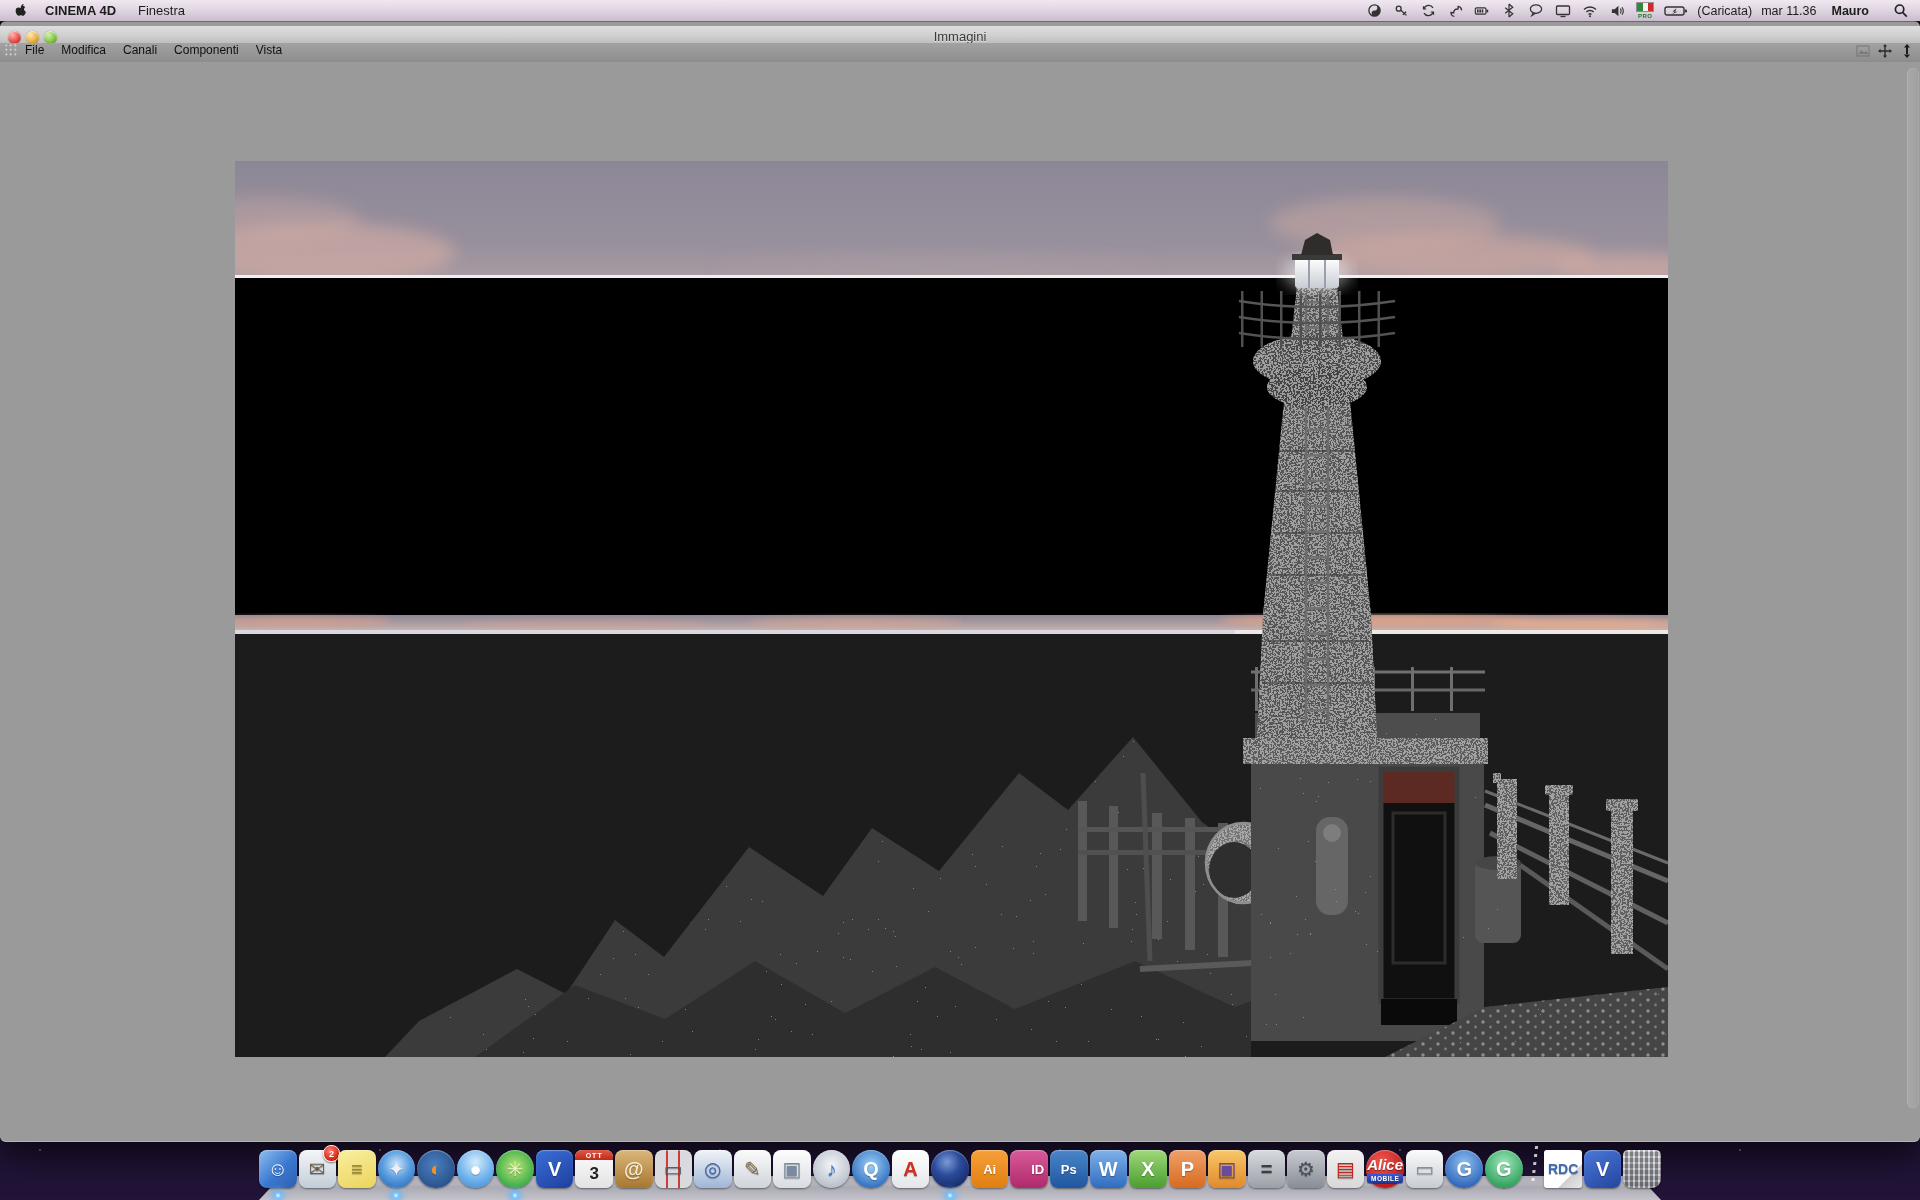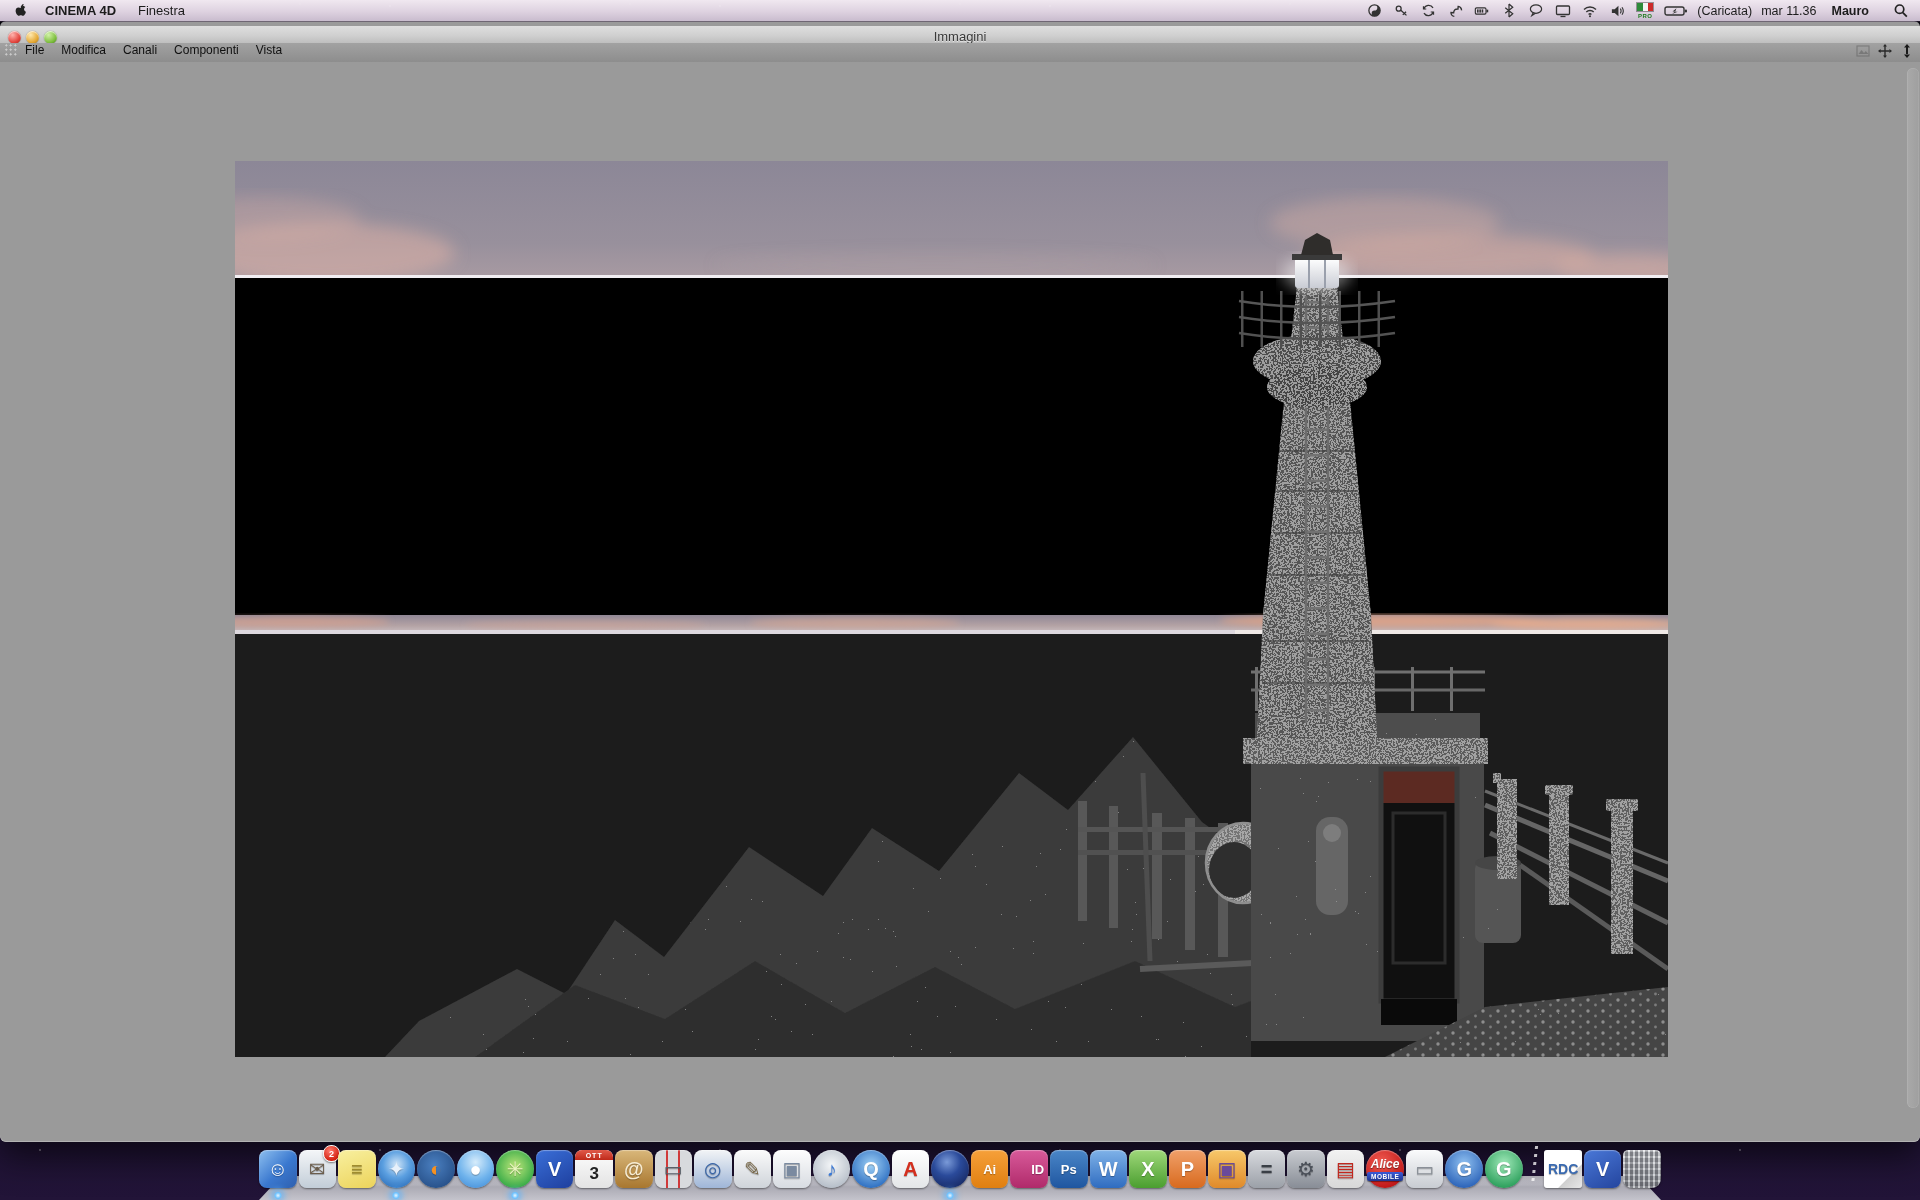--- a/index.html
+++ b/index.html
@@ -95,21 +95,21 @@
   .dock-icons{position:absolute;left:0;bottom:12px;width:100%;display:flex;align-items:flex-end;justify-content:center;gap:2px;}
   .dicon{position:relative;width:38px;height:38px;display:flex;align-items:center;justify-content:center;
     border-radius:8px;box-shadow:0 1px 2px rgba(0,0,0,.45), inset 0 1px 1px rgba(255,255,255,.35);}
   .dicon .glyph{font-size:20px;line-height:1;font-weight:bold;text-shadow:0 1px 1px rgba(0,0,0,.3);}
   .dicon.small-glyph .glyph{font-size:13px;letter-spacing:0;}
   .shape-round{border-radius:50%;}
   .shape-cal{border-radius:7px;background:linear-gradient(180deg,#fdfdfd,#e3e3e3);flex-direction:column;overflow:hidden;}
   .cal-top{width:100%;background:linear-gradient(180deg,#e05a4a,#bf2a1a);color:#fff;font-size:7px;font-weight:bold;text-align:center;padding:1.5px 0;letter-spacing:1px;}
   .cal-day{flex:1;display:flex;align-items:center;justify-content:center;font-size:17px;font-weight:bold;color:#222;}
   .shape-alice{border-radius:50%;background:radial-gradient(circle at 40% 32%,#f05a50,#c01818 75%);flex-direction:column;overflow:visible;}
-  .alice-label{color:#fff;font-size:12px;font-weight:bold;font-style:italic;text-shadow:0 1px 1px rgba(0,0,0,.5);}
+  .alice-label{color:#fff;font-size:15px;font-weight:bold;font-style:italic;text-shadow:0 1px 1px rgba(0,0,0,.5);}
   .alice-label2{background:linear-gradient(180deg,#3a5ad8,#20368e);color:#fff;font-size:6.5px;font-weight:bold;
     padding:1px 4px;border-radius:2px;letter-spacing:.5px;margin-top:1px;box-shadow:0 1px 1px rgba(0,0,0,.4);}
   .shape-doc{border-radius:3px;background:linear-gradient(135deg,#ffffff 0%,#ffffff 68%,#cfcfcf 69%,#e8e8e8 100%);}
   .shape-doc .glyph{font-size:10px;}
   .shape-trash{border-radius:5px 5px 9px 9px;
     background:
       repeating-linear-gradient(90deg,rgba(255,255,255,.35) 0 2px,rgba(60,60,66,.35) 2px 5px),
       repeating-linear-gradient(0deg,rgba(255,255,255,.25) 0 2px,rgba(70,70,76,.3) 2px 6px),
       linear-gradient(180deg,#cdd1d6,#8f939a);}
   .dsep{width:18px;height:44px;position:relative;}

